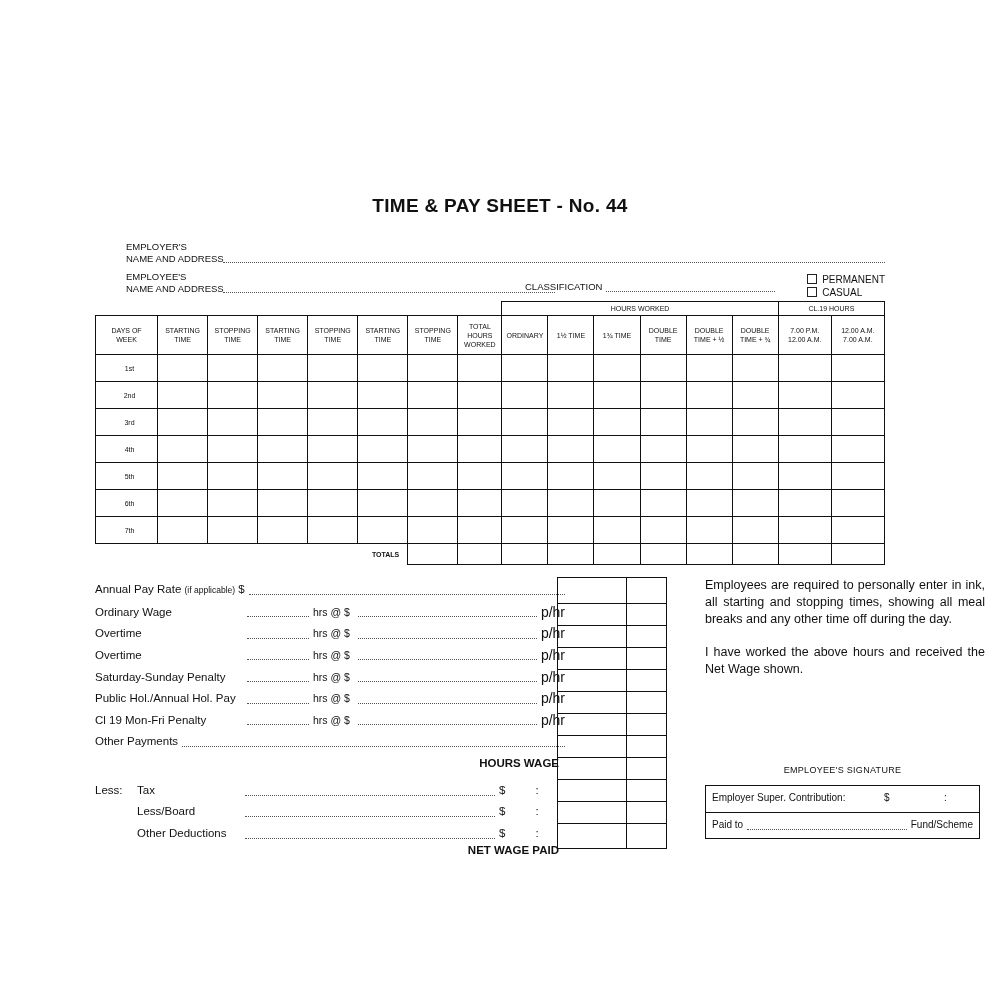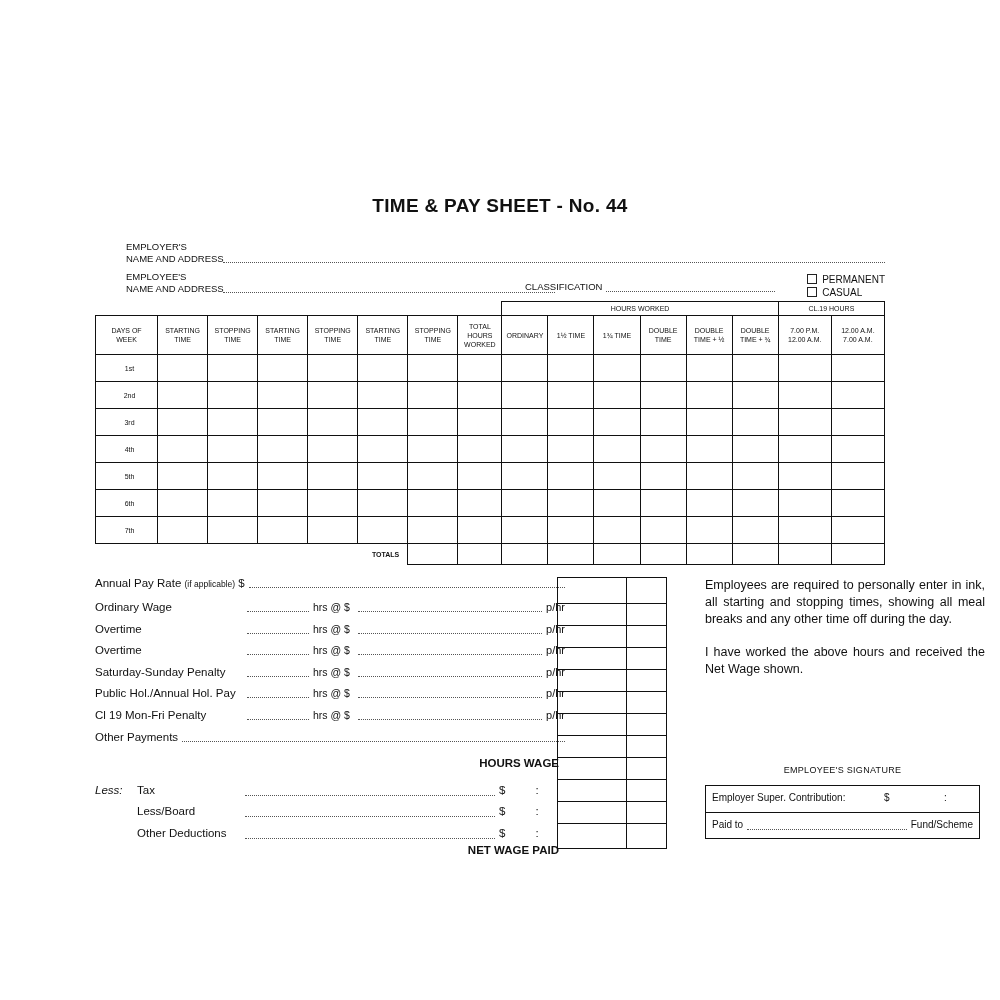--- a/index.html
+++ b/index.html
@@ -168,40 +168,40 @@
   }
   .pay-list {
     position: absolute;
     left: 0;
     top: 0;
     width: 470px;
     font-size: 11.5px;
   }
   .pay-row {
     display: flex;
-    align-items: flex-start;
+    align-items: center;
     height: 21.6px;
     white-space: nowrap;
   }
   .pay-row .name { width: 148px; }
   .pay-row .name .small { font-size: 8.5px; }
   .pay-row .dots1 {
     flex: 0 0 62px;
     border-bottom: 1px dotted #555;
     height: 10px;
     margin: 0 4px;
   }
   .pay-row .hrs { font-size: 10.5px; margin-right: 4px; }
   .pay-row .dots2 {
     flex: 1;
     border-bottom: 1px dotted #555;
     height: 10px;
     margin: 0 4px;
   }
-  .pay-row .phr { font-size: 11px; }
+  .pay-row .phr { font-size: 14px; }
   .annual-row { height: 24px; }
   .annual-row .dotsfull {
     flex: 1;
     border-bottom: 1px dotted #555;
     height: 10px;
     margin-left: 4px;
   }
   .other-pay-row .dotsfull {
     flex: 1;
     border-bottom: 1px dotted #555;
@@ -219,21 +219,20 @@
   }
   .less-row {
     display: flex;
     align-items: flex-end;
     height: 21.6px;
     white-space: nowrap;
     font-size: 11.5px;
   }
   .less-row .lesslbl {
     width: 42px;
-    font-style: italic;
   }
   .less-row .ded-name { width: 104px; }
   .less-row .dots3 {
     flex: 1;
     border-bottom: 1px dotted #555;
     height: 10px;
     margin: 0 4px;
   }
   .less-row .dollar { width: 10px; }
   .less-row .colon {

